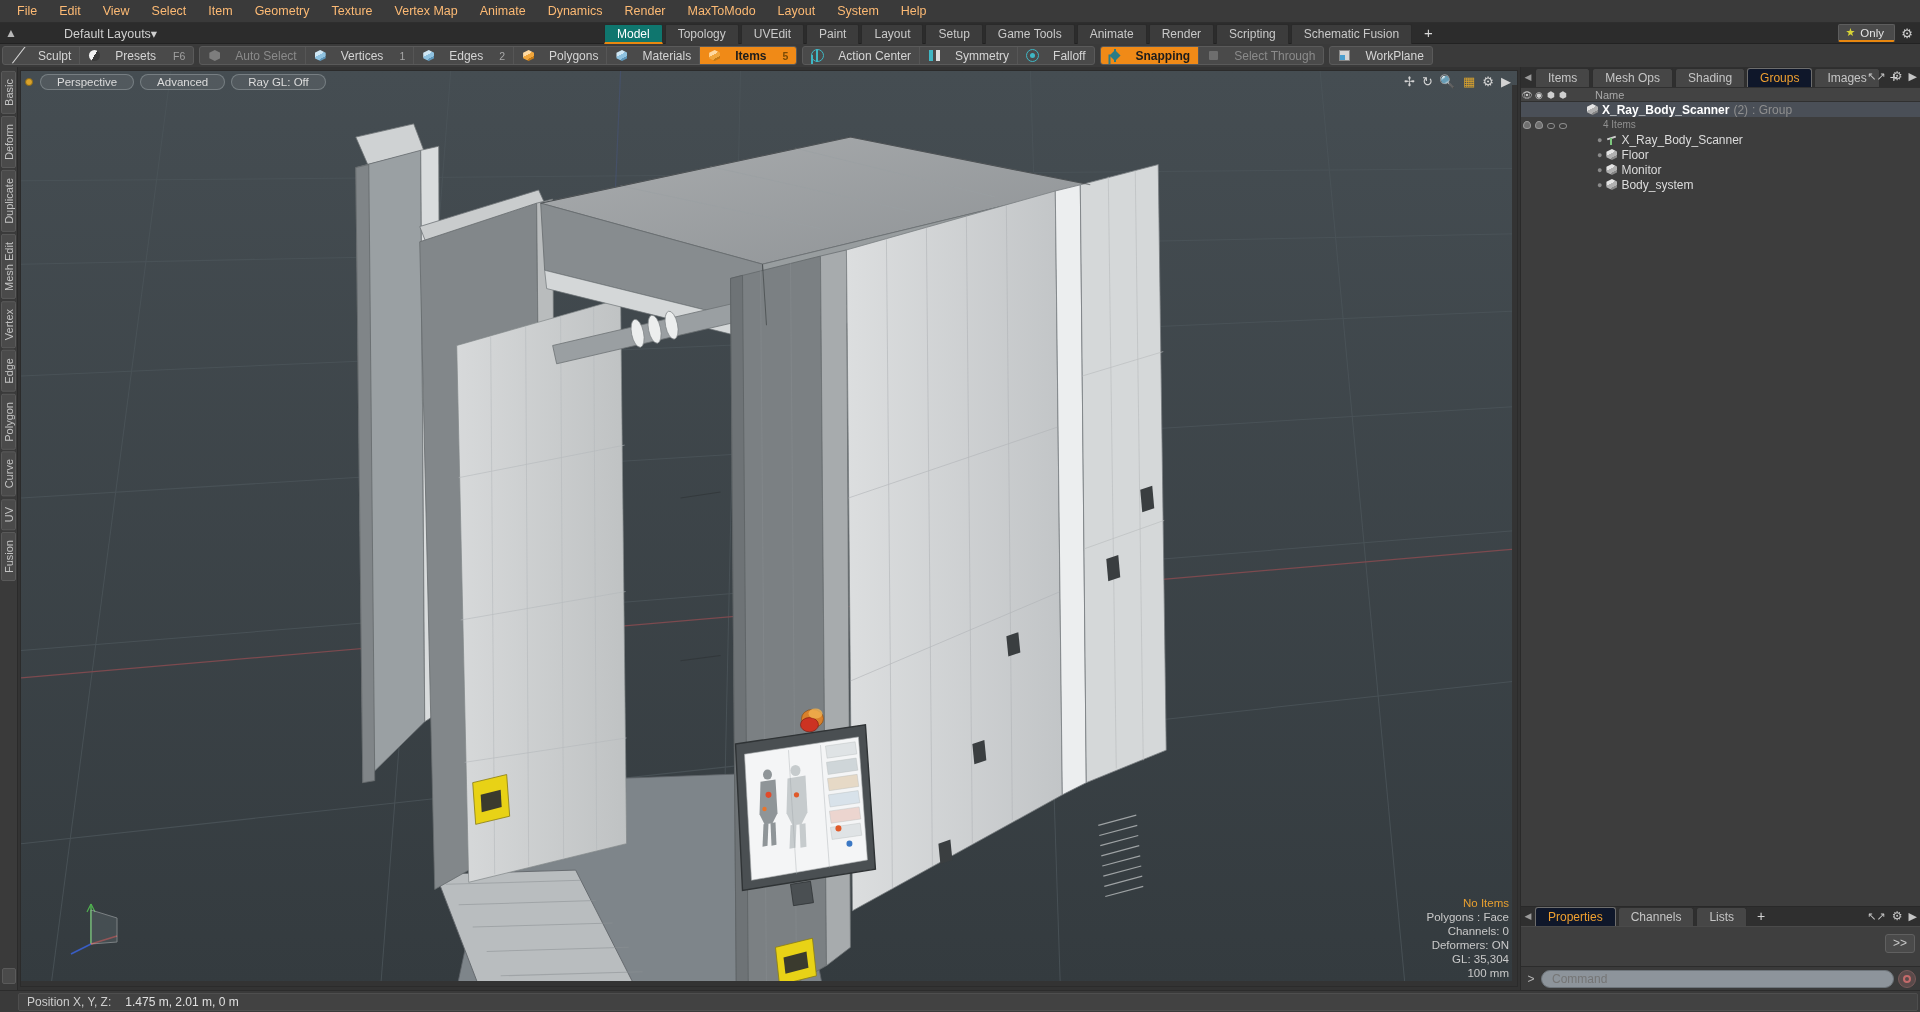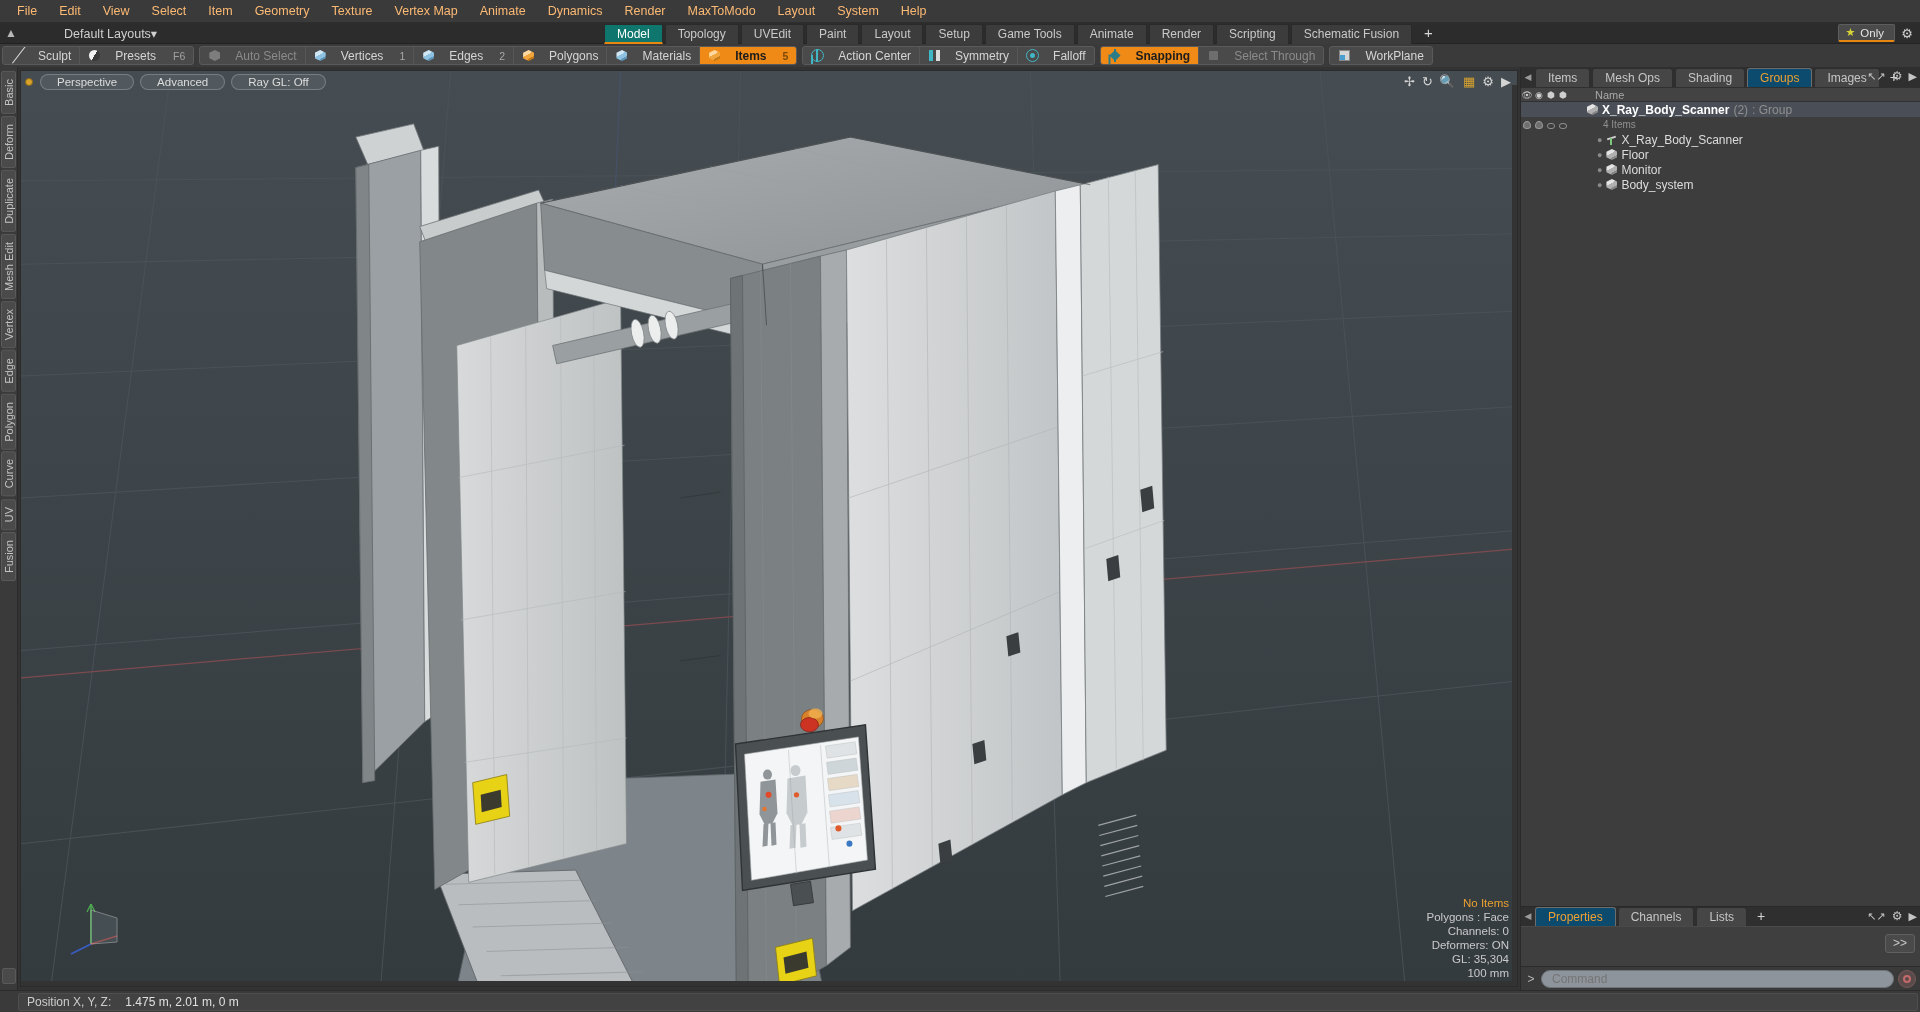--- a/index.html
+++ b/index.html
@@ -135,21 +135,21 @@
 
   
   .rpanel { width:400px; flex:0 0 400px; background:#3a3a3a; display:flex; flex-direction:column; border-left:1px solid #2a2a2a;}
   .ptabbar { height:20px; background:#2f2f2f; display:flex; align-items:flex-end; position:relative; flex:0 0 20px;}
   .ptab-arrow { width:14px; color:#9a9a9a; font-size:9px; text-align:center; line-height:19px;}
   .ptab {
     height:19px; line-height:18px; padding:0 12px; font-size:12px; color:#c6c6c6;
     background:#464646; border:1px solid #2e2e2e; border-bottom:none; margin-right:2px;
     border-radius:3px 3px 0 0; white-space:nowrap; cursor:default;
   }
-  .ptab.active { background:#0c4a6e; color:#f0a030; border:1px solid #6d6d6d; border-bottom:none;}
+  .ptab.active { background:#0f172a; color:#f0a030; border:1px solid #6d6d6d; border-bottom:none;}
   .ptab.plus { background:transparent; border:none; font-size:14px; color:#d5d5d5; padding:0 8px;}
   .ptab-right { position:absolute; right:3px; top:2px; display:flex; align-items:center; gap:6px; color:#c5c5c5; font-size:11px;}
 
   .newgroup-row { height:19px; background:#3a3a3a; display:flex; align-items:center; padding:0 3px; flex:0 0 21px; padding-top:2px;}
   .newgroup-btn {
     background:#4d4d4d; border:1px solid #5e5e5e; border-radius:3px; color:#d8d8d8;
     font-size:12px; padding:1px 22px 1px 6px; cursor:default;
   }
 
   .tree-head {

